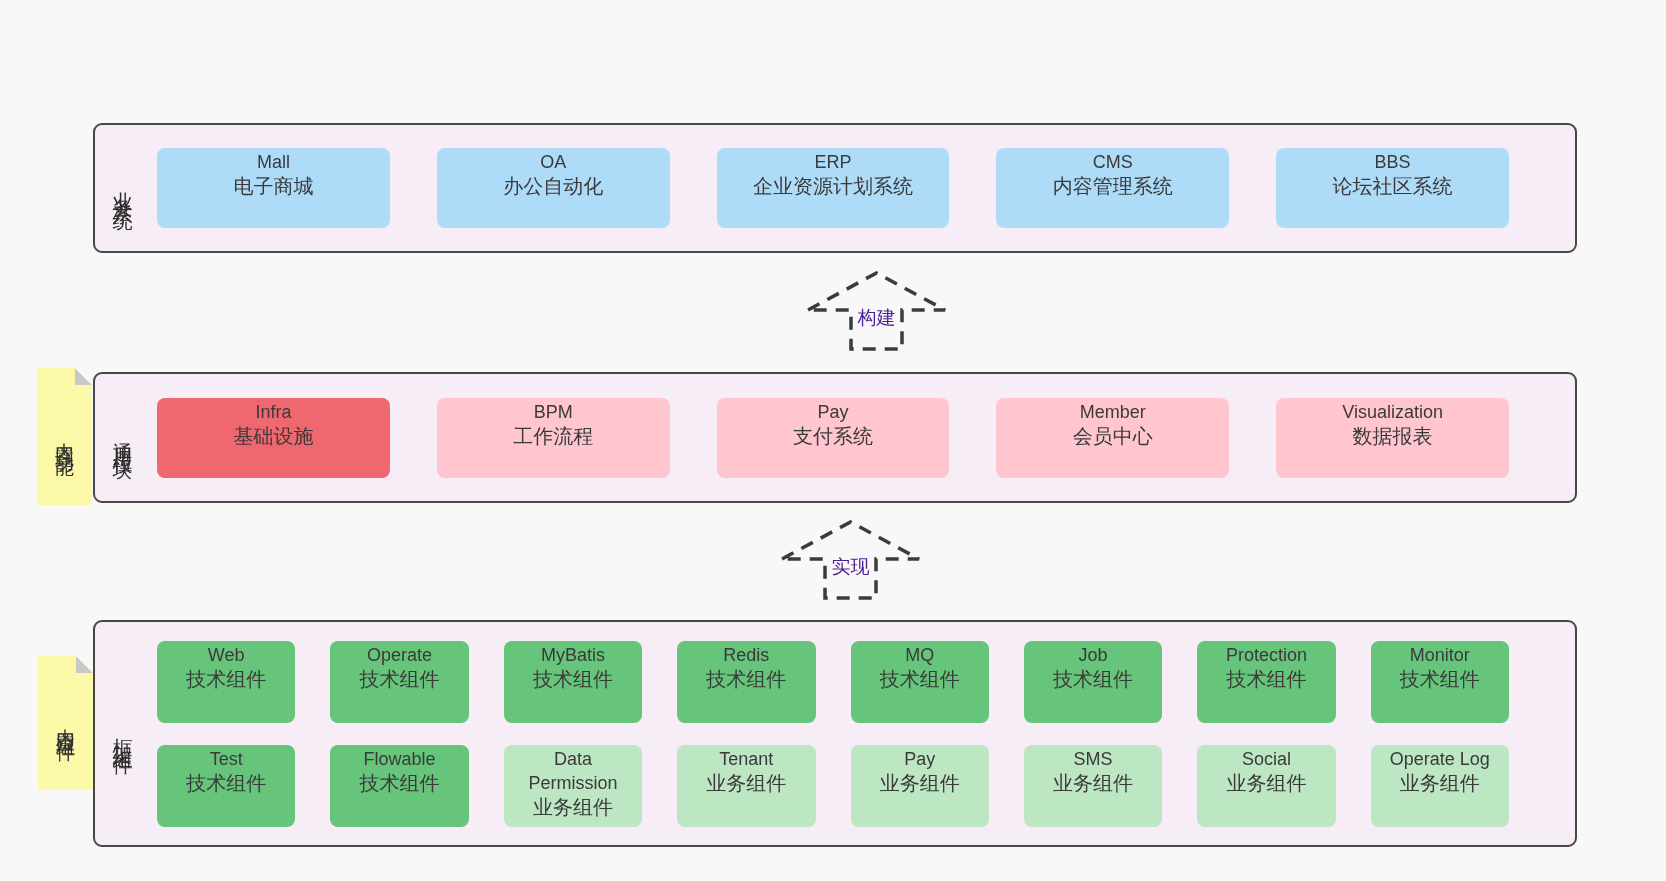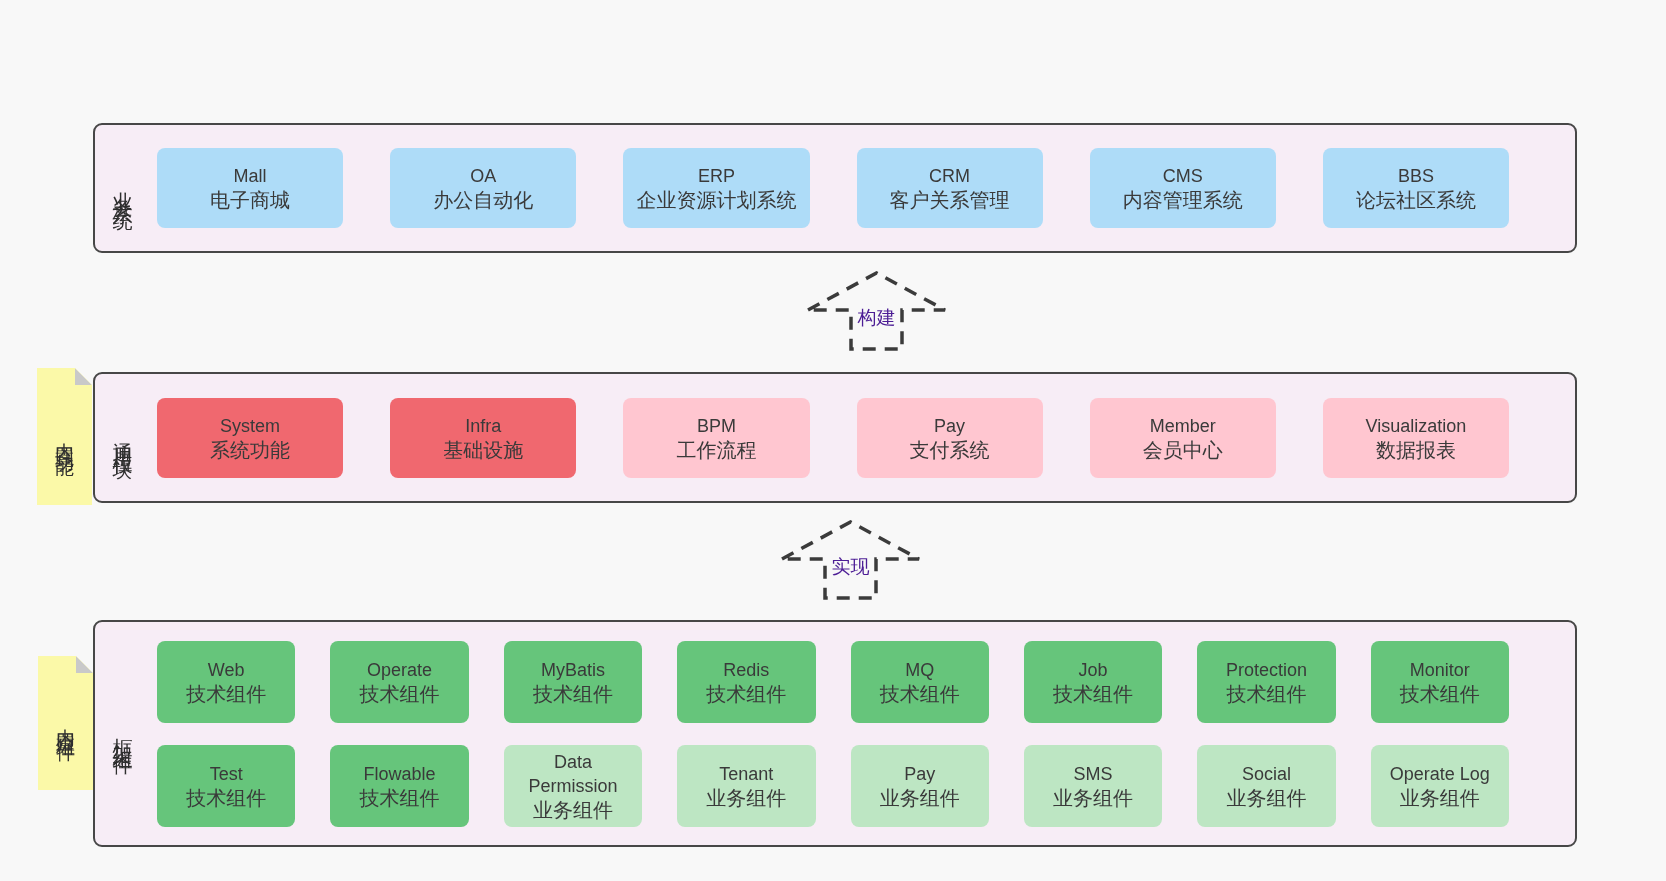--- a/index.html
+++ b/index.html
@@ -33,21 +33,21 @@
     writing-mode:vertical-rl; text-orientation:upright;
     font-size:20px; letter-spacing:6px; color:#2e2e2e; line-height:30px;
   }
 
   .rows { flex:1; margin-left:18px; display:flex; flex-direction:column; gap:22px; }
   .box-row { display:flex; gap:47px; }
   .box-row.cols-8 { gap:35px; }
 
   .box {
     flex:1; height:80px; border-radius:8px;
-    display:flex; flex-direction:column; align-items:center; justify-content:center;
+    display:flex; flex-direction:column; align-items:center; justify-content:flex-start;
     text-align:center; font-size:18px; line-height:24px; padding:2px 6px;
   }
   .box .desc { font-size:20px; }
   .blue  { background:#aedcf8; }
   .red   { background:#f0686f; }
   .pink  { background:#ffc6d0; }
   .green { background:#66c57b; }
   .lgreen{ background:#bde6c3; }
   .box-row.cols-8 .box { height:82px; }
 
@@ -97,24 +97,20 @@
         </div>
         <div class="box blue">
           <span class="name">OA</span>
           <span class="desc">办公自动化</span>
         </div>
         <div class="box blue">
           <span class="name">ERP</span>
           <span class="desc">企业资源计划系统</span>
         </div>
         <div class="box blue">
-          <span class="name">CRM</span>
-          <span class="desc">客户关系管理</span>
-        </div>
-        <div class="box blue">
           <span class="name">CMS</span>
           <span class="desc">内容管理系统</span>
         </div>
         <div class="box blue">
           <span class="name">BBS</span>
           <span class="desc">论坛社区系统</span>
         </div>
       </div>
     </div>
   </div>
@@ -131,24 +127,20 @@
     <span>内置功能</span>
   </div>
 
   <div class="panel panel-2">
     <div class="side-label">
       <span>通用模块</span>
     </div>
     <div class="rows">
       <div class="box-row">
         <div class="box red">
-          <span class="name">System</span>
-          <span class="desc">系统功能</span>
-        </div>
-        <div class="box red">
           <span class="name">Infra</span>
           <span class="desc">基础设施</span>
         </div>
         <div class="box pink">
           <span class="name">BPM</span>
           <span class="desc">工作流程</span>
         </div>
         <div class="box pink">
           <span class="name">Pay</span>
           <span class="desc">支付系统</span>

